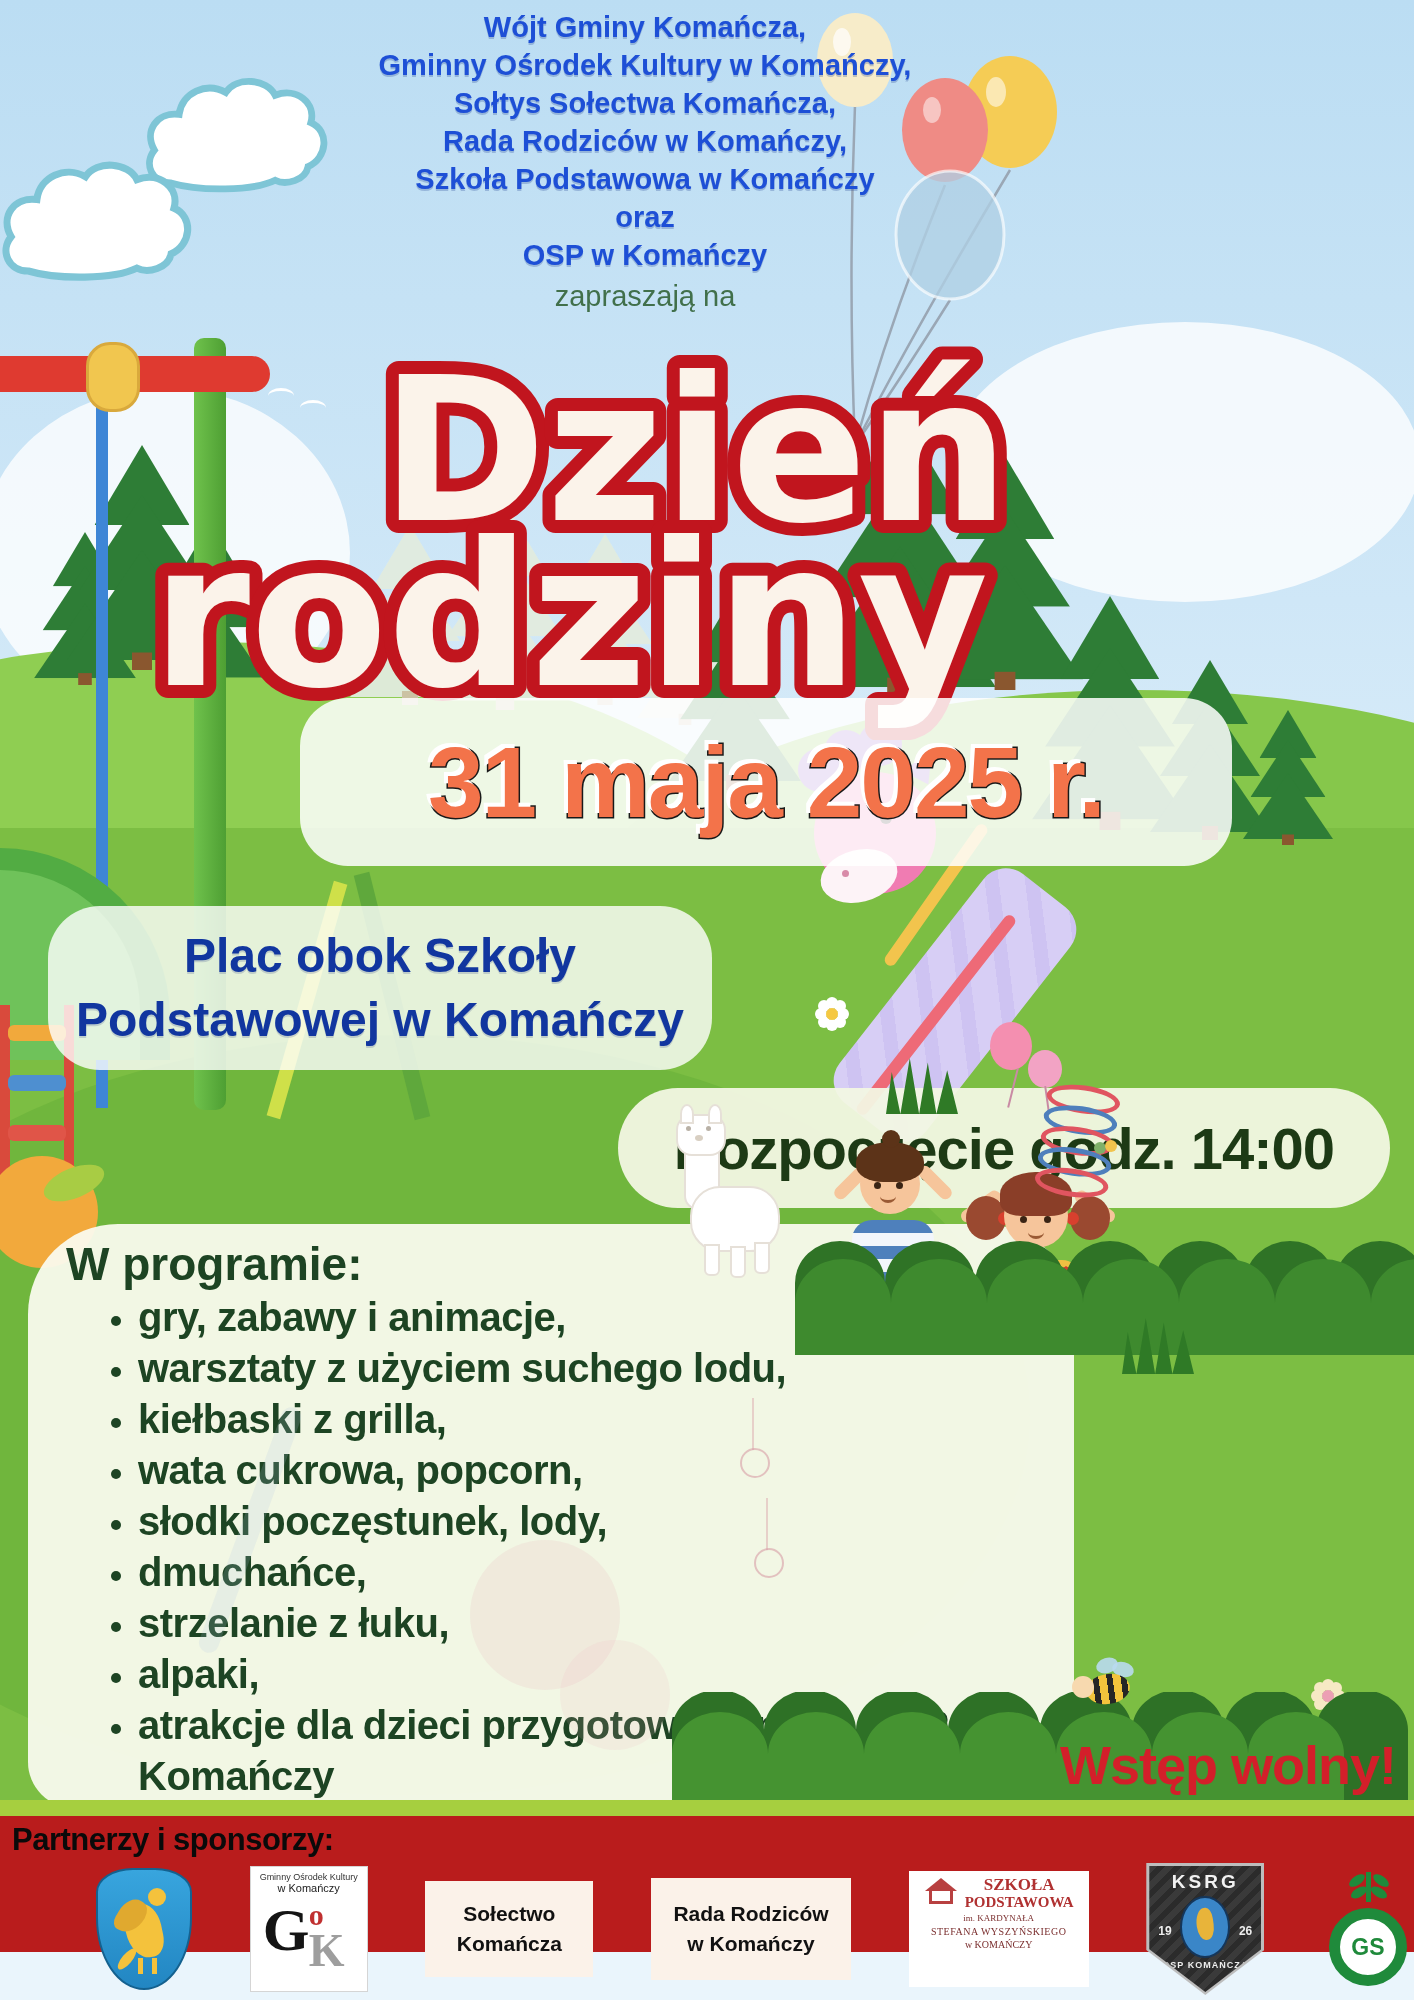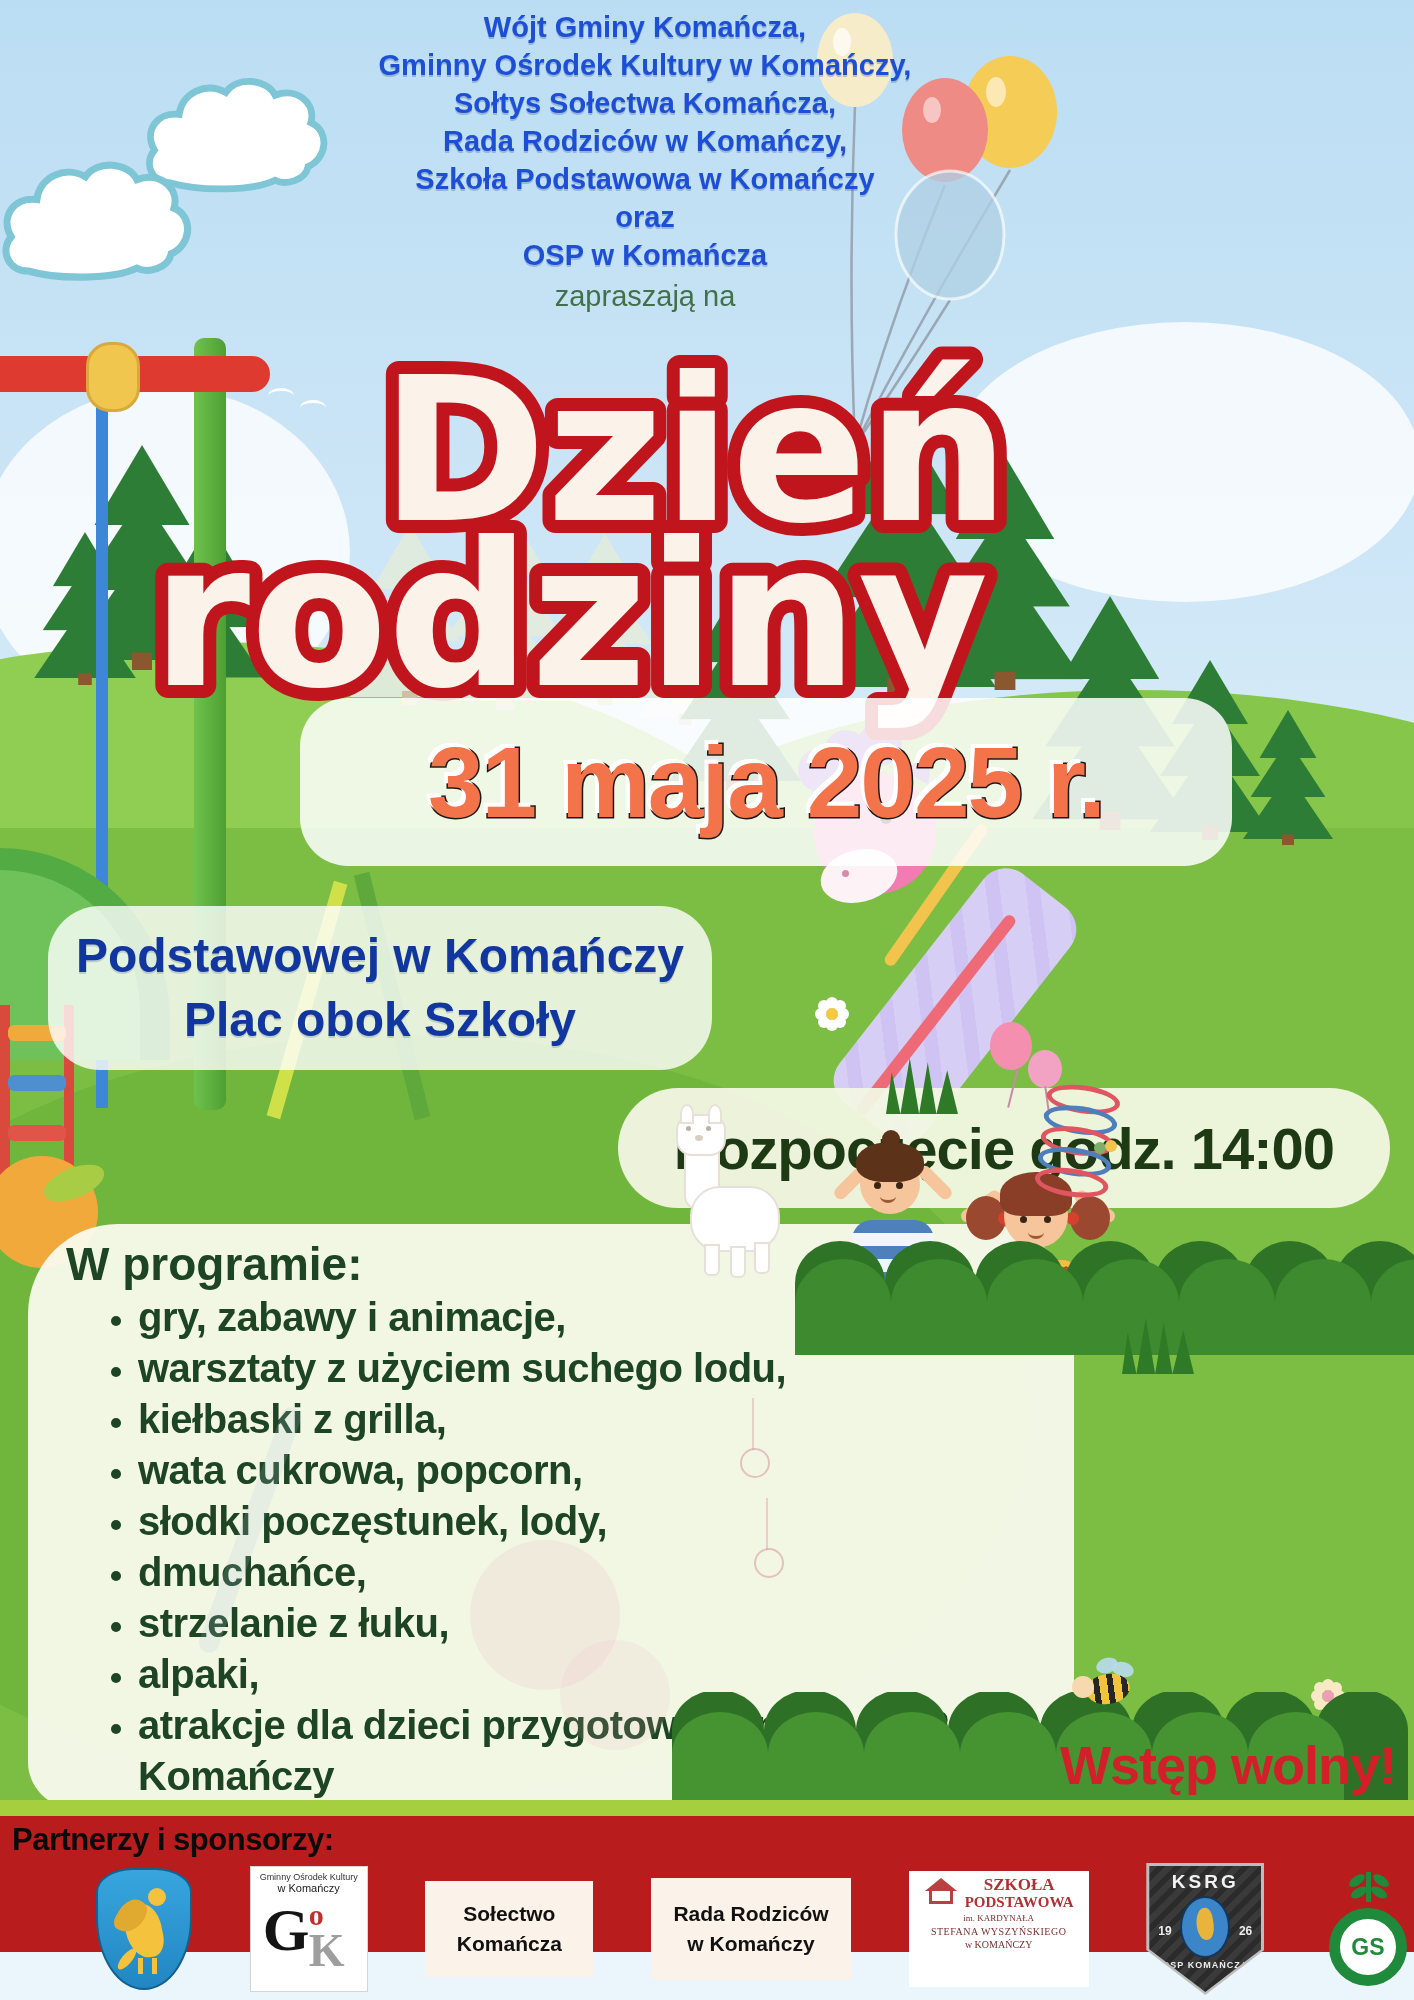--- a/index.html
+++ b/index.html
@@ -341,36 +341,36 @@
     <div class="nostril"></div>
   </div>
 
   <div class="organizers">
     <div class="org-line">Wójt Gminy Komańcza,</div>
     <div class="org-line">Gminny Ośrodek Kultury w Komańczy,</div>
     <div class="org-line">Sołtys Sołectwa Komańcza,</div>
     <div class="org-line">Rada Rodziców w Komańczy,</div>
     <div class="org-line">Szkoła Podstawowa w Komańczy</div>
     <div class="org-line">oraz</div>
-    <div class="org-line">OSP w Komańcza</div>
+    <div class="org-line">OSP w Komańczy</div>
     <div class="invite">zapraszają na</div>
   </div>
 
   <svg class="title-svg" viewBox="0 0 1414 440">
     <text class="title-text" x="695" y="220">Dzień</text>
     <text class="title-text" x="570" y="385">rodziny</text>
   </svg>
 
   <div class="date-box">
     <span class="date-text">31 maja 2025 r.</span>
   </div>
 
   <div class="loc-box">
+    <div class="loc-line">Plac obok Szkoły</div>
     <div class="loc-line">Podstawowej w Komańczy</div>
-    <div class="loc-line">Plac obok Szkoły</div>
   </div>
 
   <div class="start-box">
     <span class="start-text">Rozpoczęcie godz. 14:00</span>
   </div>
 
   <div class="panel">
     <div class="program-heading">W programie:</div>
     <ul class="program-list">
       <li>gry, zabawy i animacje,</li>

